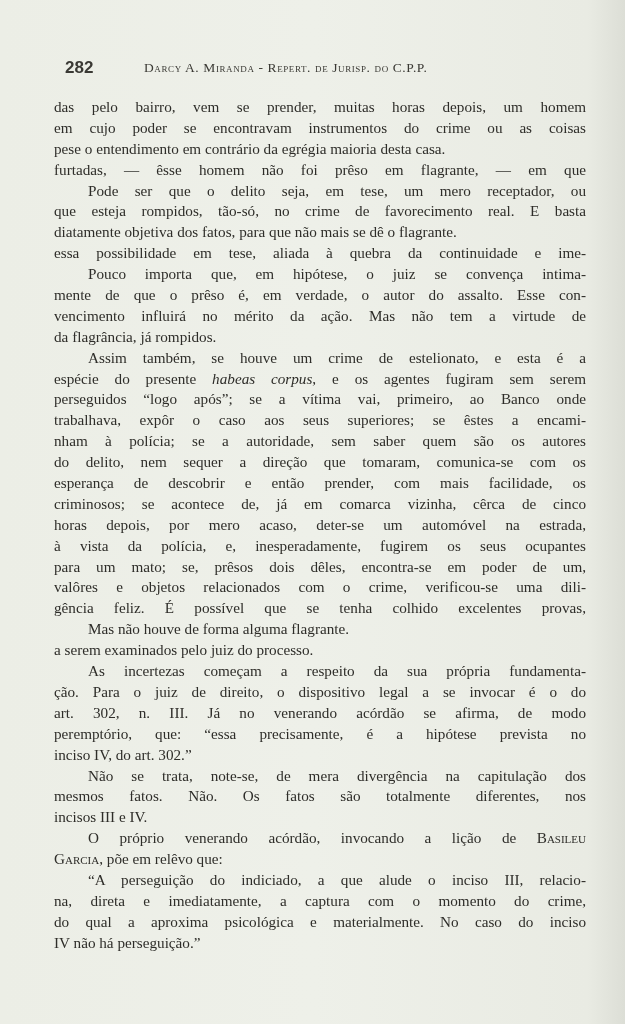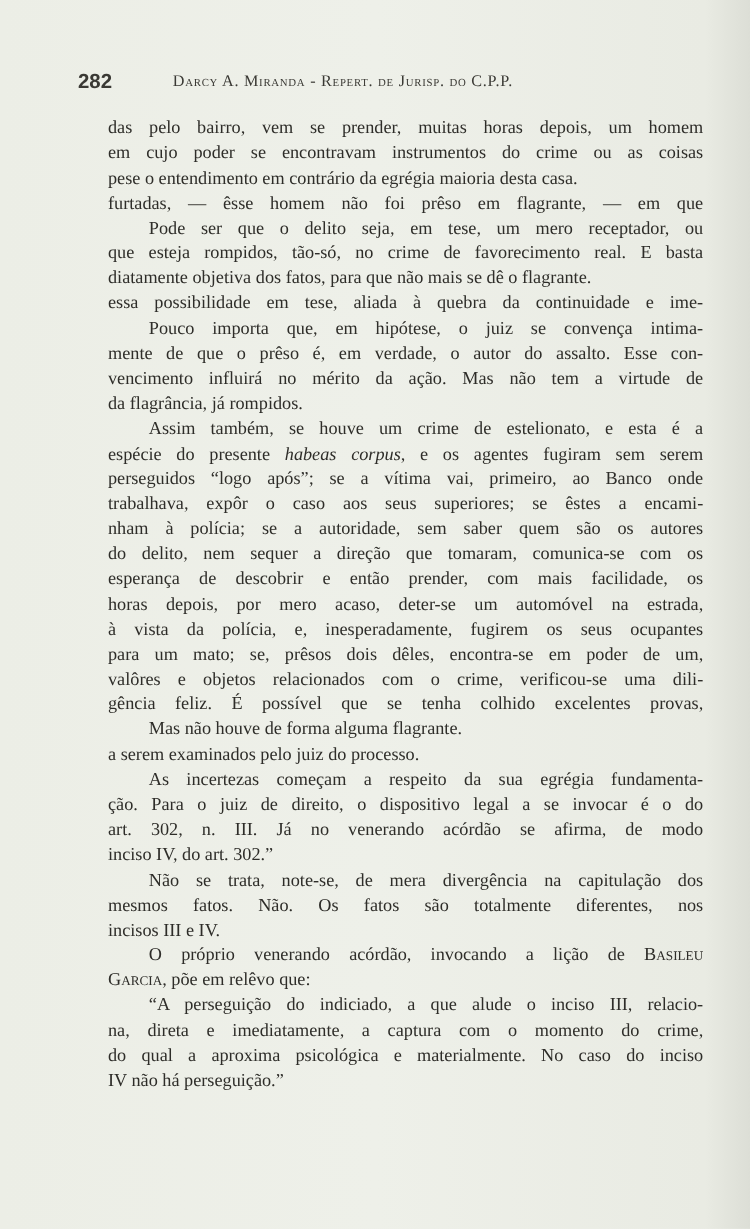--- a/index.html
+++ b/index.html
@@ -56,21 +56,20 @@
   }
   .line {
     font-family: "Liberation Serif", serif;
     font-size: 15.2px;
     line-height: 20.9px;
     height: 20.9px;
     white-space: nowrap;
     text-align: justify;
     text-align-last: justify;
     color: #2e2d29;
-    margin-left: 36px;
   }
   .line.indent {
     padding-left: 34px;
   }
   .line.last {
     text-align-last: left;
   }
   .sc {
     font-variant: small-caps;
   }
@@ -105,32 +104,34 @@
     <div class="line">vencimento influirá no mérito da ação. Mas não tem a virtude de</div>
     <div class="line last">da flagrância, já rompidos.</div>
 
     <div class="line indent">Assim também, se houve um crime de estelionato, e esta é a</div>
     <div class="line"><span>espécie do presente </span><span class="it">habeas corpus</span><span>, e os agentes fugiram sem serem</span></div>
     <div class="line">perseguidos “logo após”; se a vítima vai, primeiro, ao Banco onde</div>
     <div class="line">trabalhava, expôr o caso aos seus superiores; se êstes a encami-</div>
     <div class="line">nham à polícia; se a autoridade, sem saber quem são os autores</div>
     <div class="line">do delito, nem sequer a direção que tomaram, comunica-se com os</div>
     <div class="line">esperança de descobrir e então prender, com mais facilidade, os</div>
+    <div class="line">criminosos; se acontece de, já em comarca vizinha, cêrca de cinco</div>
     <div class="line">horas depois, por mero acaso, deter-se um automóvel na estrada,</div>
     <div class="line">à vista da polícia, e, inesperadamente, fugirem os seus ocupantes</div>
     <div class="line">para um mato; se, prêsos dois dêles, encontra-se em poder de um,</div>
     <div class="line">valôres e objetos relacionados com o crime, verificou-se uma dili-</div>
     <div class="line">gência feliz. É possível que se tenha colhido excelentes provas,</div>
     <div class="line indent last">Mas não houve de forma alguma flagrante.</div>
 
     <div class="line last">a serem examinados pelo juiz do processo.</div>
 
-    <div class="line indent">As incertezas começam a respeito da sua egrégia fundamenta-</div>
+    <div class="line indent">As incertezas começam a respeito da sua própria fundamenta-</div>
     <div class="line">ção. Para o juiz de direito, o dispositivo legal a se invocar é o do</div>
     <div class="line">art. 302, n. III. Já no venerando acórdão se afirma, de modo</div>
+    <div class="line">peremptório, que: “essa precisamente, é a hipótese prevista no</div>
     <div class="line last">inciso IV, do art. 302.”</div>
 
     <div class="line indent">Não se trata, note-se, de mera divergência na capitulação dos</div>
     <div class="line">mesmos fatos. Não. Os fatos são totalmente diferentes, nos</div>
     <div class="line last">incisos III e IV.</div>
 
     <div class="line indent"><span>O próprio venerando acórdão, invocando a lição de </span><span class="sc">Basileu</span></div>
     <div class="line last"><span class="sc">Garcia</span><span>, põe em relêvo que:</span></div>
 
     <div class="line indent">“A perseguição do indiciado, a que alude o inciso III, relacio-</div>

